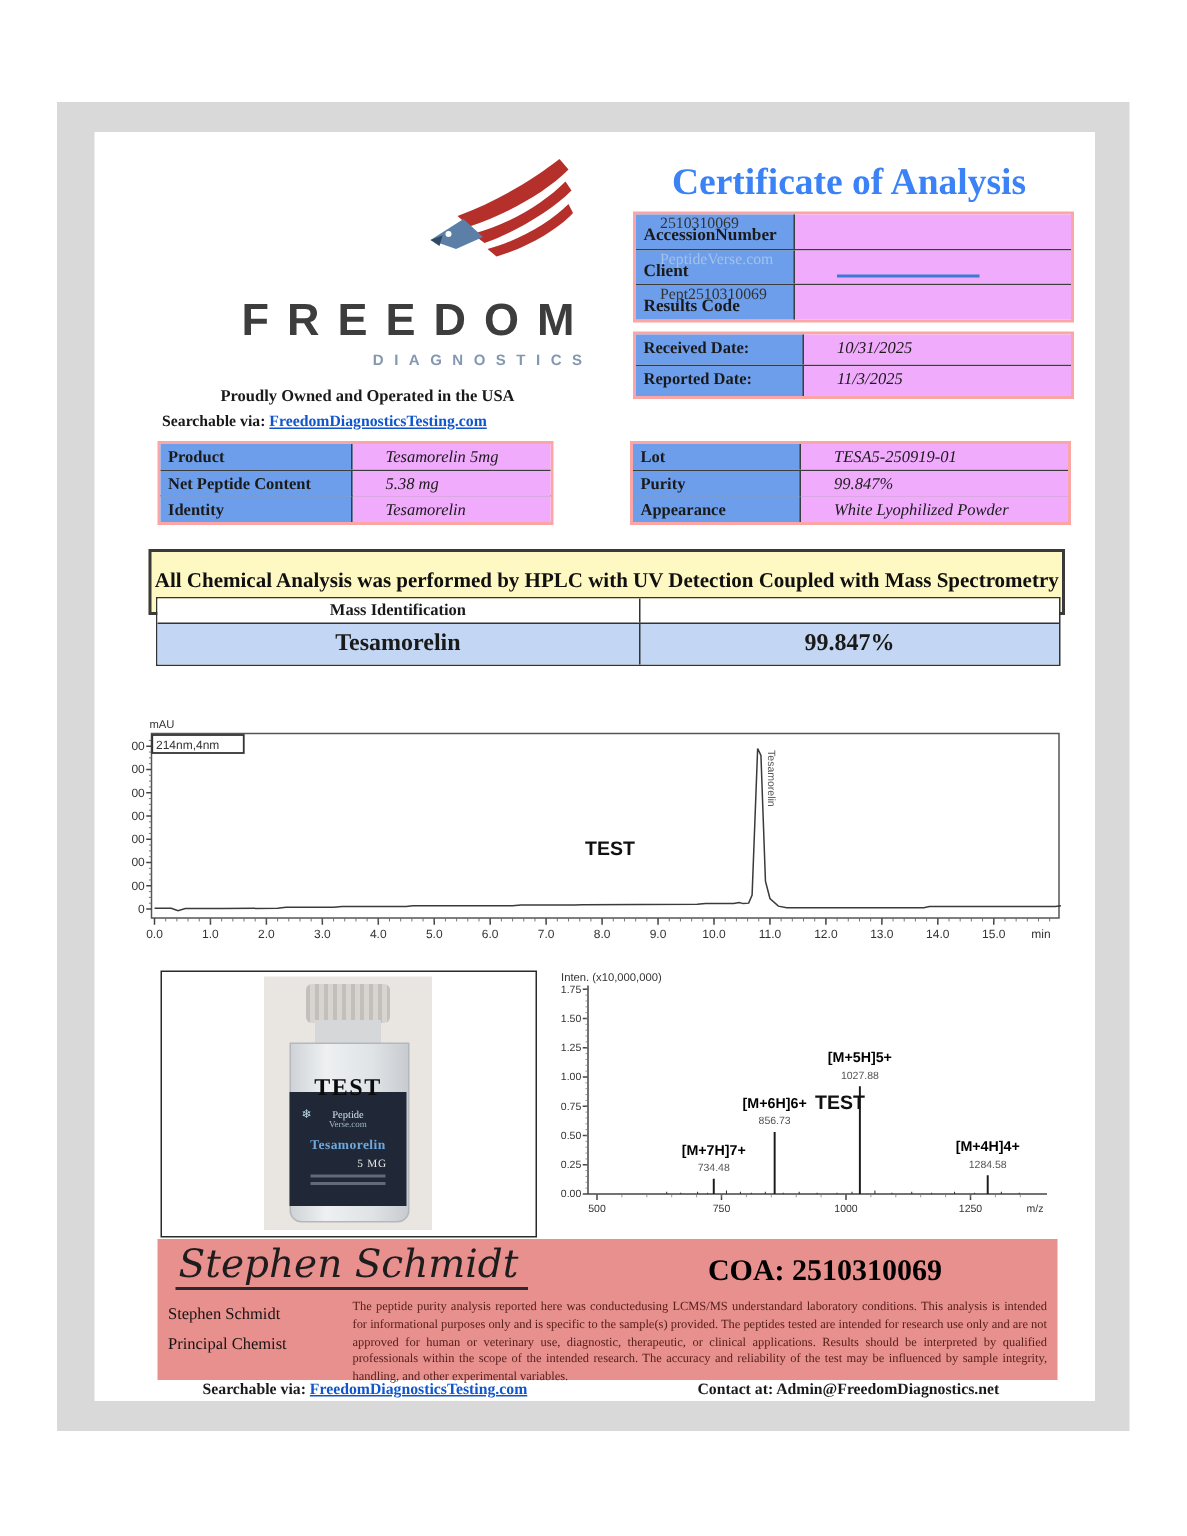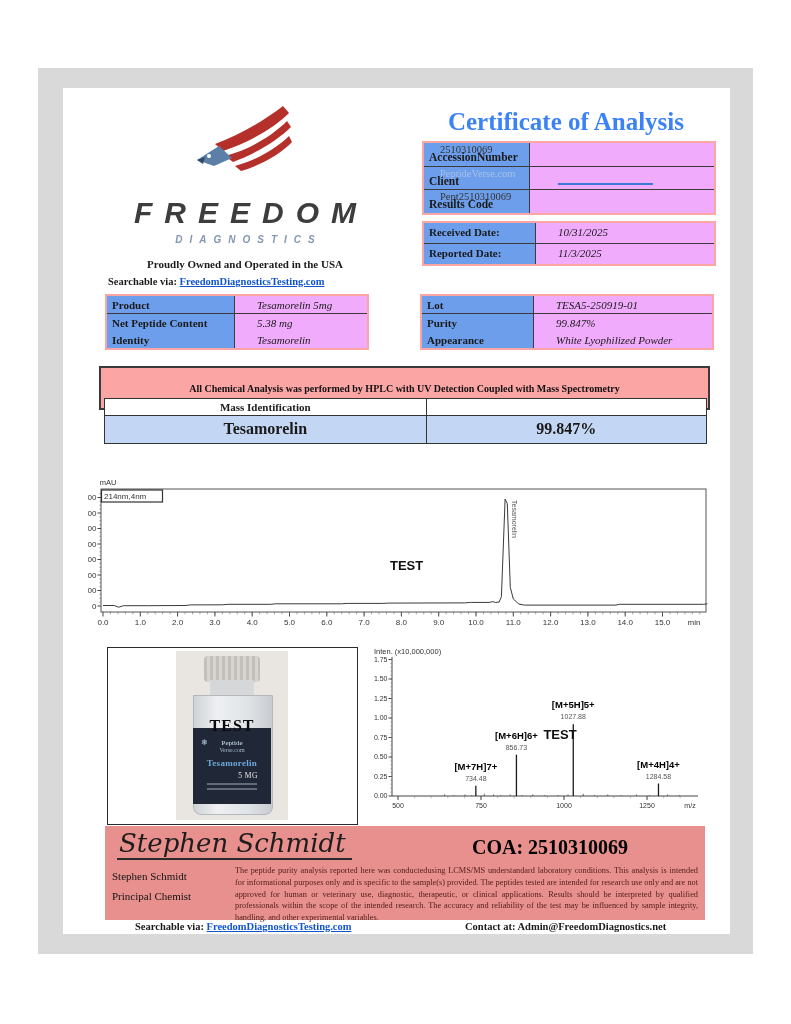--- a/index.html
+++ b/index.html
@@ -4,21 +4,21 @@
 <style>
   html,body{margin:0;padding:0;}
   body{width:791px;height:1024px;background:#ffffff;position:relative;
        font-family:"Liberation Serif",serif;color:#1a1a1a;overflow:hidden;}
   .abs{position:absolute;}
   .frame{left:38px;top:68px;width:715px;height:886px;background:#d9d9d9;}
   .sheet{left:63px;top:88px;width:667px;height:846px;background:#ffffff;}
 
   
   .title{left:418px;top:108px;width:296px;text-align:center;font-size:25px;font-weight:bold;color:#3b82f6;}
-  .logo-block{left:95px;top:106px;width:300px;text-align:center;font-style:italic;}
+  .logo-block{left:95px;top:106px;width:300px;text-align:right;}
   .brand{font-family:"Liberation Sans",sans-serif;font-size:30px;font-weight:bold;
          color:#3d3d3d;letter-spacing:12px;margin-left:12px;line-height:1;}
   .brand-sub{font-family:"Liberation Sans",sans-serif;font-size:10px;font-weight:bold;
          color:#8398b0;letter-spacing:7px;margin-left:7px;margin-top:6px;}
   .tagline{left:95px;top:258px;width:300px;text-align:center;font-size:11px;font-weight:bold;}
   .search-top{left:108px;top:276px;font-size:10.5px;font-weight:bold;}
   .link{color:#1155cc;text-decoration:underline;cursor:pointer;}
 
   
   .kv{border:2px solid #fca5a5;}
@@ -33,22 +33,22 @@
   .ghost{position:absolute;top:1px;left:16px;font-weight:normal;font-size:10.5px;color:#333;white-space:nowrap;}
   .ghost.blue{color:#a4c2e8;}
   .blank-line{width:95px;border-bottom:2px solid #3c78d8;margin:13px 0 0 6px;}
   .dates-tbl{left:422px;top:221px;width:290px;}
   .dates-tbl .row{grid-template-columns:112px 1fr;height:20px;}
   .prod-tbl{left:105px;top:294px;width:260px;}
   .prod-tbl .row{grid-template-columns:128px 1fr;height:16.5px;}
   .lot-tbl{left:420px;top:294px;width:290px;}
   .lot-tbl .row{grid-template-columns:112px 1fr;height:16.5px;}
 
-  .banner{left:99px;top:366px;width:607px;height:40px;background:#fca5a5;border:2px solid #3a3a3a;
-          display:flex;align-items:center;justify-content:center;font-weight:bold;font-size:10px;color:#101010;}
+  .banner{left:99px;top:366px;width:607px;height:40px;background:#fef9c3;border:2px solid #3a3a3a;
+          display:flex;align-items:center;justify-content:center;font-weight:bold;font-size:14px;color:#101010;}
 
   .mass-tbl{left:104px;top:398px;width:601px;border:1.5px solid #333;}
   .mass-head{display:grid;grid-template-columns:53.5% 46.5%;background:#fff;border-bottom:1px solid #333;}
   .mass-head div{font-weight:bold;font-size:11px;text-align:center;padding:2px 0;}
   .mass-head div:first-child{border-right:1px solid #333;}
   .mass-row{display:grid;grid-template-columns:53.5% 46.5%;background:#c3d6f3;}
   .mass-row div{font-weight:bold;font-size:16px;text-align:center;padding:4px 0 5px 0;}
   .mass-row div:first-child{border-right:1px solid #333;}
 
   svg text{font-family:"Liberation Sans",sans-serif;}

